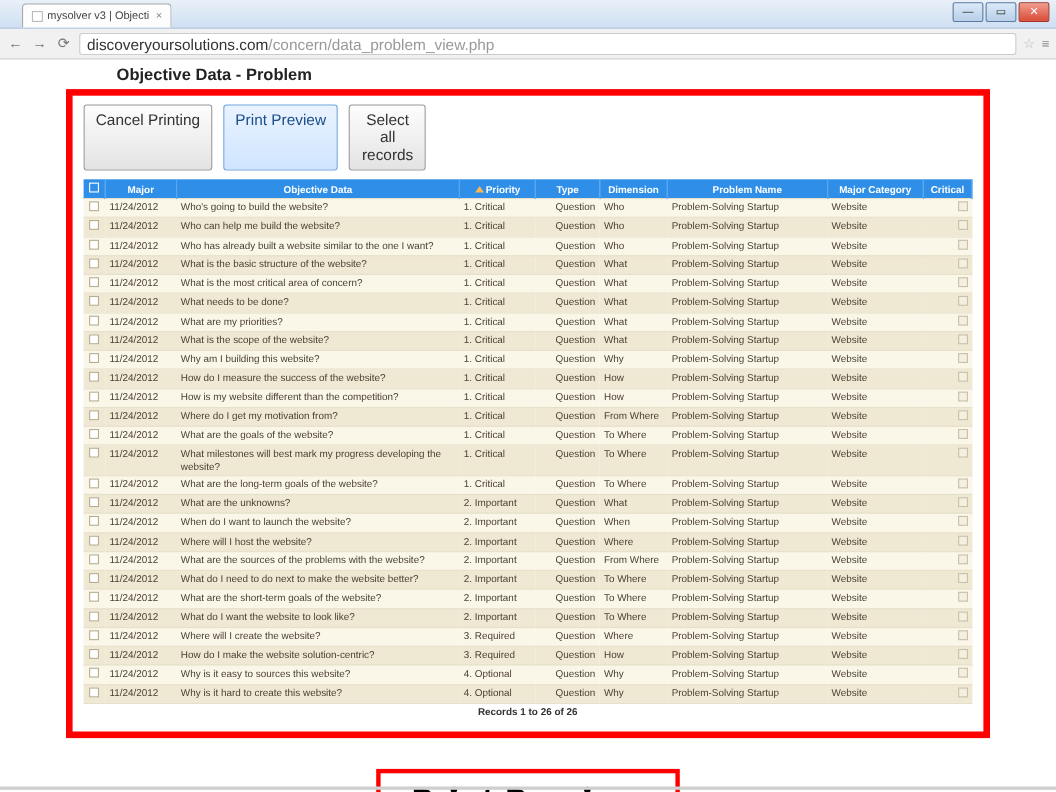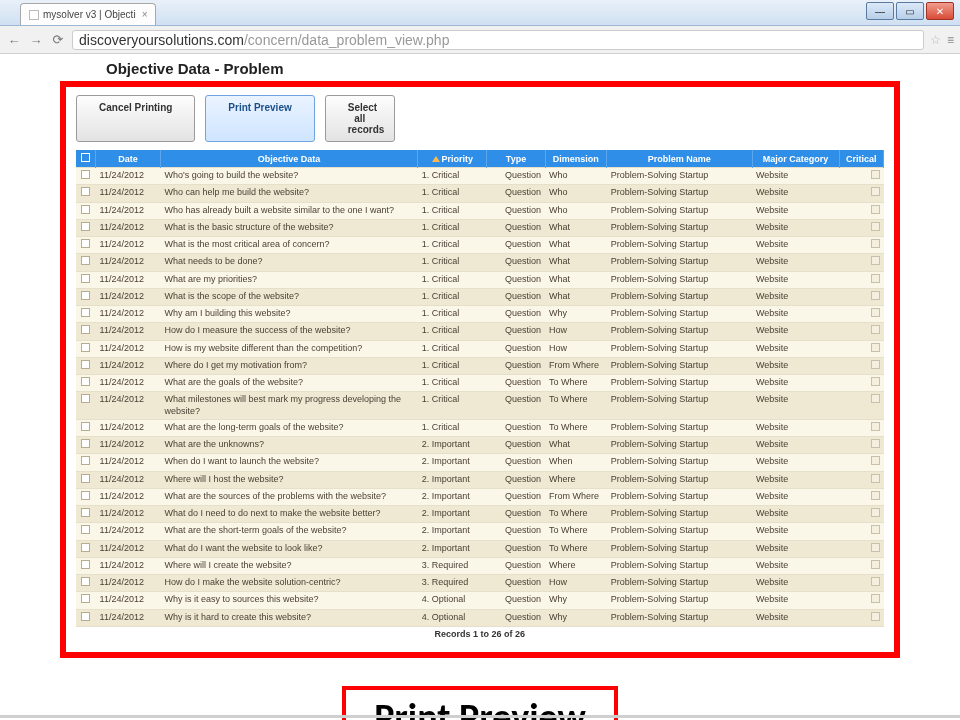--- a/index.html
+++ b/index.html
@@ -105,26 +105,26 @@
     border: 6px solid #ff0000;
     padding: 8px 10px 10px 10px;
     background: #fff;
   }
   .toolbar {
     display: flex;
     gap: 10px;
     margin-bottom: 8px;
   }
   .btn {
-    font-size: 10px;
-    font-weight: bold;
+    font-size: 14px;
+    font-weight: normal;
     color: #333;
     border: 1px solid #9a9a9a;
     border-radius: 3px;
-    padding: 6px 22px;
+    padding: 6px 10px;
     background: linear-gradient(#fdfdfd,#e3e3e3);
     cursor: pointer;
     text-align: center;
     line-height: 1.1;
   }
   .btn.active {
     background: linear-gradient(#eaf3ff,#cfe5ff);
     border-color: #6fa3e0;
     color: #1a4f8a;
   }
@@ -247,21 +247,21 @@
       <div class="btn multiline">
         <span>Select all</span><br>
         <span>records</span>
       </div>
     </div>
 
     <table class="grid">
       <thead>
         <tr>
           <th class="chkcol"><span class="hdr-chk"></span></th>
-          <th>Date</th>
+          <th>Major</th>
           <th>Objective Data</th>
           <th><span class="sort-icon"></span><span>Priority</span></th>
           <th>Type</th>
           <th>Dimension</th>
           <th>Problem Name</th>
           <th>Major Category</th>
           <th>Critical</th>
         </tr>
       </thead>
       <tbody id="tbody">

